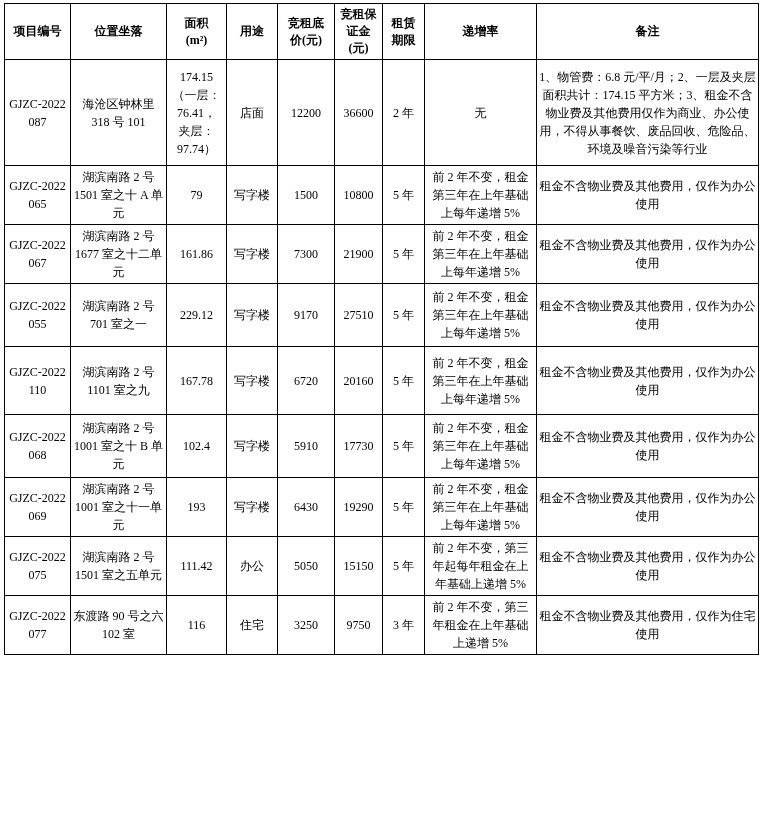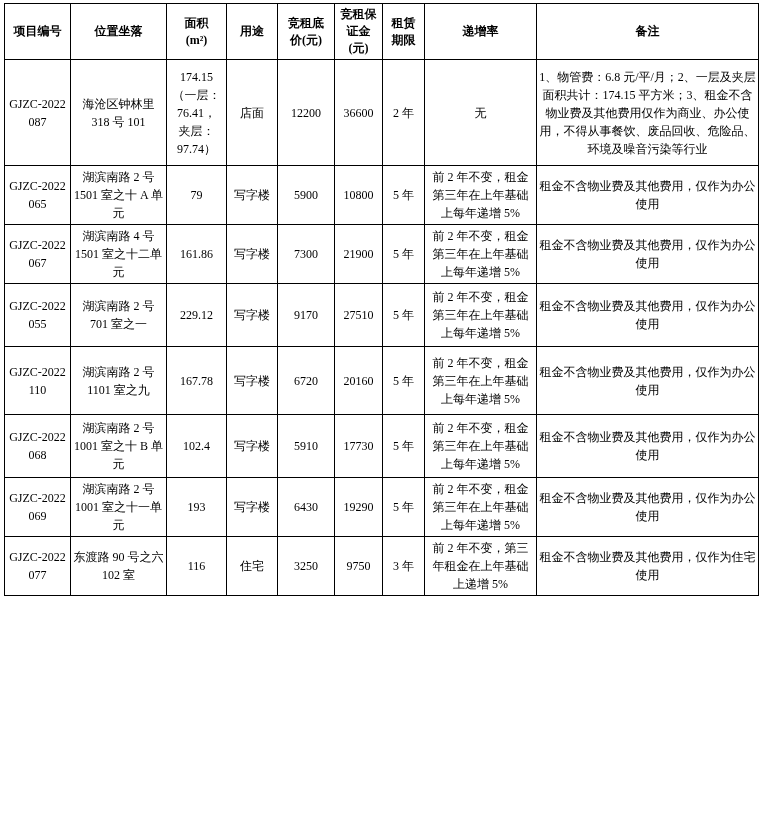--- a/index.html
+++ b/index.html
@@ -103,29 +103,29 @@
     <td class="col-deposit">36600</td>
     <td class="col-term">2 年</td>
     <td class="col-increase">无</td>
     <td class="col-remark">1、物管费：6.8 元/平/月；2、一层及夹层面积共计：174.15 平方米；3、租金不含物业费及其他费用仅作为商业、办公使用，不得从事餐饮、废品回收、危险品、环境及噪音污染等行业</td>
   </tr>
       <tr>
     <td class="col-id">GJZC-2022065</td>
     <td class="col-location">湖滨南路 2 号 1501 室之十 A 单元</td>
     <td class="col-area">79</td>
     <td class="col-use">写字楼</td>
-    <td class="col-price">5900</td>
+    <td class="col-price">1500</td>
     <td class="col-deposit">10800</td>
     <td class="col-term">5 年</td>
     <td class="col-increase">前 2 年不变，租金第三年在上年基础上每年递增 5%</td>
     <td class="col-remark">租金不含物业费及其他费用，仅作为办公使用</td>
   </tr>
       <tr>
     <td class="col-id">GJZC-2022067</td>
-    <td class="col-location">湖滨南路 4 号 1501 室之十二单元</td>
+    <td class="col-location">湖滨南路 2 号 1677 室之十二单元</td>
     <td class="col-area">161.86</td>
     <td class="col-use">写字楼</td>
     <td class="col-price">7300</td>
     <td class="col-deposit">21900</td>
     <td class="col-term">5 年</td>
     <td class="col-increase">前 2 年不变，租金第三年在上年基础上每年递增 5%</td>
     <td class="col-remark">租金不含物业费及其他费用，仅作为办公使用</td>
   </tr>
       <tr>
     <td class="col-id">GJZC-2022055</td>
@@ -165,20 +165,31 @@
     <td class="col-location">湖滨南路 2 号 1001 室之十一单元</td>
     <td class="col-area">193</td>
     <td class="col-use">写字楼</td>
     <td class="col-price">6430</td>
     <td class="col-deposit">19290</td>
     <td class="col-term">5 年</td>
     <td class="col-increase">前 2 年不变，租金第三年在上年基础上每年递增 5%</td>
     <td class="col-remark">租金不含物业费及其他费用，仅作为办公使用</td>
   </tr>
       <tr>
+    <td class="col-id">GJZC-2022075</td>
+    <td class="col-location">湖滨南路 2 号 1501 室之五单元</td>
+    <td class="col-area">111.42</td>
+    <td class="col-use">办公</td>
+    <td class="col-price">5050</td>
+    <td class="col-deposit">15150</td>
+    <td class="col-term">5 年</td>
+    <td class="col-increase">前 2 年不变，第三年起每年租金在上年基础上递增 5%</td>
+    <td class="col-remark">租金不含物业费及其他费用，仅作为办公使用</td>
+  </tr>
+      <tr>
     <td class="col-id">GJZC-2022077</td>
     <td class="col-location">东渡路 90 号之六 102 室</td>
     <td class="col-area">116</td>
     <td class="col-use">住宅</td>
     <td class="col-price">3250</td>
     <td class="col-deposit">9750</td>
     <td class="col-term">3 年</td>
     <td class="col-increase">前 2 年不变，第三年租金在上年基础上递增 5%</td>
     <td class="col-remark">租金不含物业费及其他费用，仅作为住宅使用</td>
   </tr>

